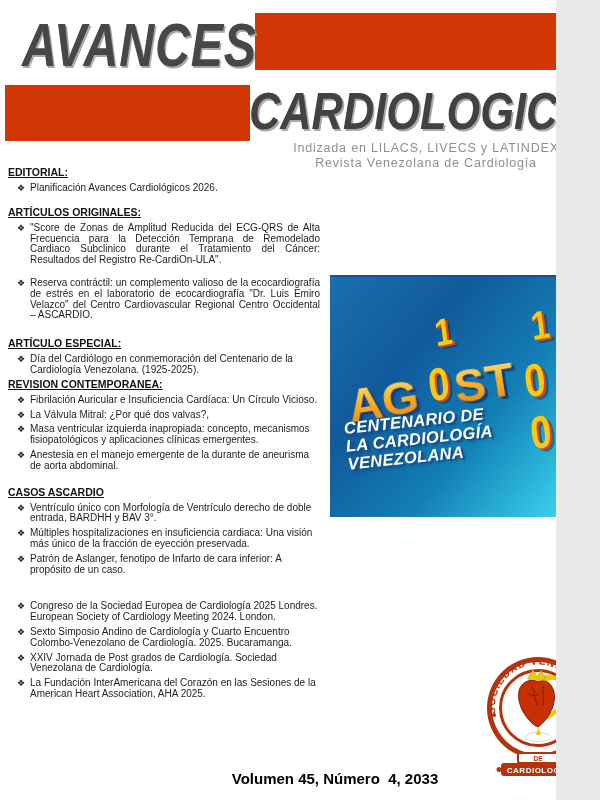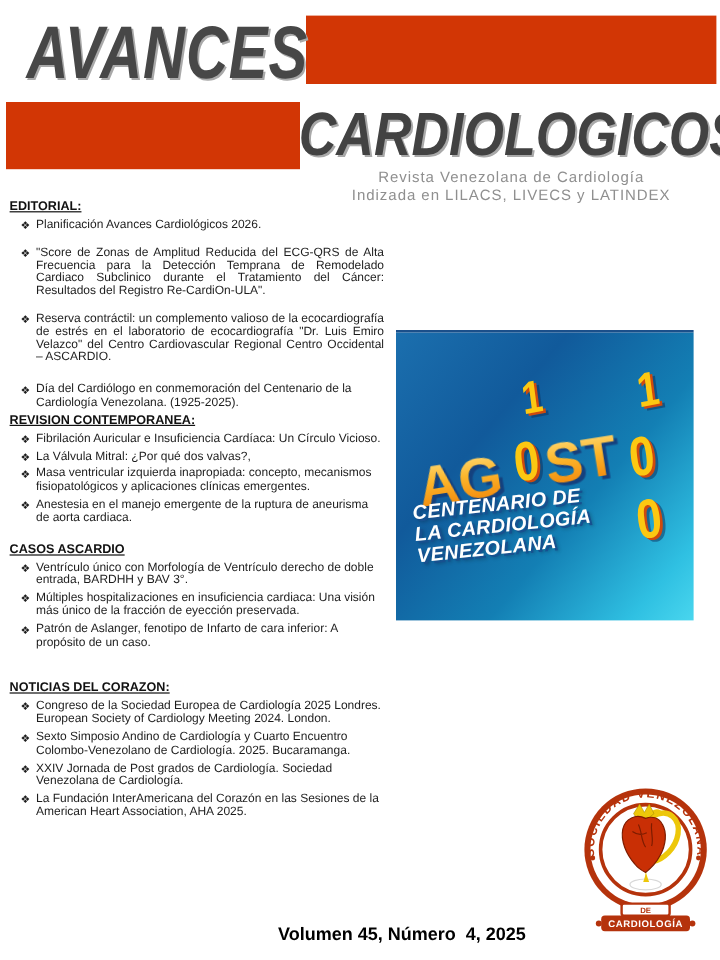--- a/index.html
+++ b/index.html
@@ -1,16 +1,16 @@
 <!DOCTYPE html>
 <html><head>
 <meta charset="utf-8">
 <style>
   html,body{margin:0;padding:0;background:#e9e9e9;}
-  .page{position:relative;width:600px;height:800px;background:#ffffff;overflow:hidden;
+  .page{position:relative;width:556px;height:800px;background:#ffffff;overflow:hidden;
         font-family:"Liberation Sans",sans-serif;}
 
   
   .red-top{position:absolute;left:255px;top:13px;width:342px;height:57px;background:#d23605;}
   .red-left{position:absolute;left:5px;top:85px;width:245px;height:56px;background:#d23605;}
   .avances{position:absolute;left:22px;top:9px;font-style:italic;font-weight:900;font-size:62px;
            color:#474747;letter-spacing:1px;transform:scaleX(.78);transform-origin:0 0;
            text-shadow:2px 2px 0 #a9a9a9;white-space:nowrap;}
   .cardiologicos{position:absolute;left:249px;top:82px;font-style:italic;font-weight:900;font-size:51px;
            color:#424242;transform:scaleX(.85);transform-origin:0 0;
@@ -61,46 +61,48 @@
 
 <div class="page">
 
   <div class="red-top"></div>
   <div class="avances">AVANCES</div>
 
   <div class="red-left"></div>
   <div class="cardiologicos">CARDIOLOGICOS</div>
 
   <div class="subtitle">
+    <div>Indizada en LILACS, LIVECS y LATINDEX</div>
     <div>Revista Venezolana de Cardiología</div>
-    <div>Indizada en LILACS, LIVECS y LATINDEX</div>
   </div>
 
   <div class="toc">
 
     <div class="sec s0">
       <div class="sec-title">EDITORIAL:</div>
       <div class="toc-item">
         <span class="blt">❖</span>
         <span class="txt">Planificación Avances Cardiológicos 2026.</span>
       </div>
     </div>
 
     <div class="sec s1">
+      <div class="sec-title">ARTÍCULOS ORIGINALES:</div>
       <div class="toc-item j">
         <span class="blt">❖</span>
         <span class="txt">"Score de Zonas de Amplitud Reducida del ECG-QRS de Alta Frecuencia para la Detección Temprana de Remodelado Cardiaco Subclinico durante el Tratamiento del Cáncer: Resultados del Registro Re-CardiOn-ULA".</span>
       </div>
       <div class="toc-item j gap">
         <span class="blt">❖</span>
         <span class="txt">Reserva contráctil: un complemento valioso de la ecocardiografía de estrés en el laboratorio de ecocardiografía "Dr. Luis Emiro Velazco" del Centro Cardiovascular Regional Centro Occidental – ASCARDIO.</span>
       </div>
     </div>
 
     <div class="sec s2">
+      <div class="sec-title">ARTÍCULO ESPECIAL:</div>
       <div class="toc-item">
         <span class="blt">❖</span>
         <span class="txt">Día del Cardiólogo en conmemoración del Centenario de la Cardiología Venezolana.   (1925-2025).</span>
       </div>
     </div>
 
     <div class="sec s3">
       <div class="sec-title">REVISION CONTEMPORANEA:</div>
       <div class="toc-item">
         <span class="blt">❖</span>
@@ -109,42 +111,41 @@
       <div class="toc-item">
         <span class="blt">❖</span>
         <span class="txt">La Válvula Mitral: ¿Por qué dos valvas?,</span>
       </div>
       <div class="toc-item">
         <span class="blt">❖</span>
         <span class="txt">Masa ventricular izquierda inapropiada: concepto, mecanismos fisiopatológicos y aplicaciones clínicas emergentes.</span>
       </div>
       <div class="toc-item">
         <span class="blt">❖</span>
-        <span class="txt">Anestesia en el manejo emergente de la ruptura de aneurisma de aorta cardiaca.</span>
+        <span class="txt">Anestesia en el manejo emergente de la durante de aneurisma de aorta abdominal.</span>
       </div>
     </div>
 
     <div class="sec s4">
       <div class="sec-title">CASOS ASCARDIO</div>
       <div class="toc-item">
         <span class="blt">❖</span>
         <span class="txt">Ventrículo único con Morfología de Ventrículo derecho de doble entrada, BARDHH y BAV 3°.</span>
       </div>
       <div class="toc-item">
         <span class="blt">❖</span>
         <span class="txt">Múltiples hospitalizaciones en insuficiencia cardiaca: Una visión más único de la fracción de eyección preservada.</span>
       </div>
       <div class="toc-item">
         <span class="blt">❖</span>
         <span class="txt">Patrón de Aslanger, fenotipo de Infarto de cara inferior: A propósito de un caso.</span>
       </div>
     </div>
 
     <div class="sec s5">
-      <div class="sec-title">NOTICIAS DEL CORAZON:</div>
       <div class="toc-item">
         <span class="blt">❖</span>
         <span class="txt">Congreso de la Sociedad Europea de Cardiología 2025 Londres. European Society of Cardiology Meeting 2024. London.</span>
       </div>
       <div class="toc-item">
         <span class="blt">❖</span>
         <span class="txt">Sexto Simposio Andino de Cardiología y Cuarto Encuentro Colombo-Venezolano de Cardiología. 2025. Bucaramanga.</span>
       </div>
       <div class="toc-item">
         <span class="blt">❖</span>
@@ -193,15 +194,15 @@
     <path d="M48,34 c3,6 2,13 6,19 M59,33 c-1,8 2,13 0,19 M43,40 c4,3 8,3 12,1" fill="none" stroke="#7e1c00" stroke-width="1"></path>
 
     <rect x="34" y="100" width="40" height="10" rx="2" fill="#ffffff" stroke="#b5330c" stroke-width="2"></rect>
     <text x="54" y="108" font-size="6.5" font-weight="bold" fill="#b5330c" text-anchor="middle" font-family="Liberation Sans, sans-serif">DE</text>
     <circle cx="15" cy="116.5" r="2.5" fill="#b5330c"></circle>
     <circle cx="93" cy="116.5" r="2.5" fill="#b5330c"></circle>
     <rect x="17" y="110" width="74" height="13" rx="3" fill="#b5330c"></rect>
     <text x="54" y="119.5" font-size="8" font-weight="bold" fill="#ffffff" text-anchor="middle" letter-spacing=".5" font-family="Liberation Sans, sans-serif">CARDIOLOGÍA</text>
   </svg>
 
-  <div class="volume">Volumen 45, Número  4, 2025</div>
+  <div class="volume">Volumen 45, Número  4, 2033</div>
 
 </div>
 
 </body></html>

